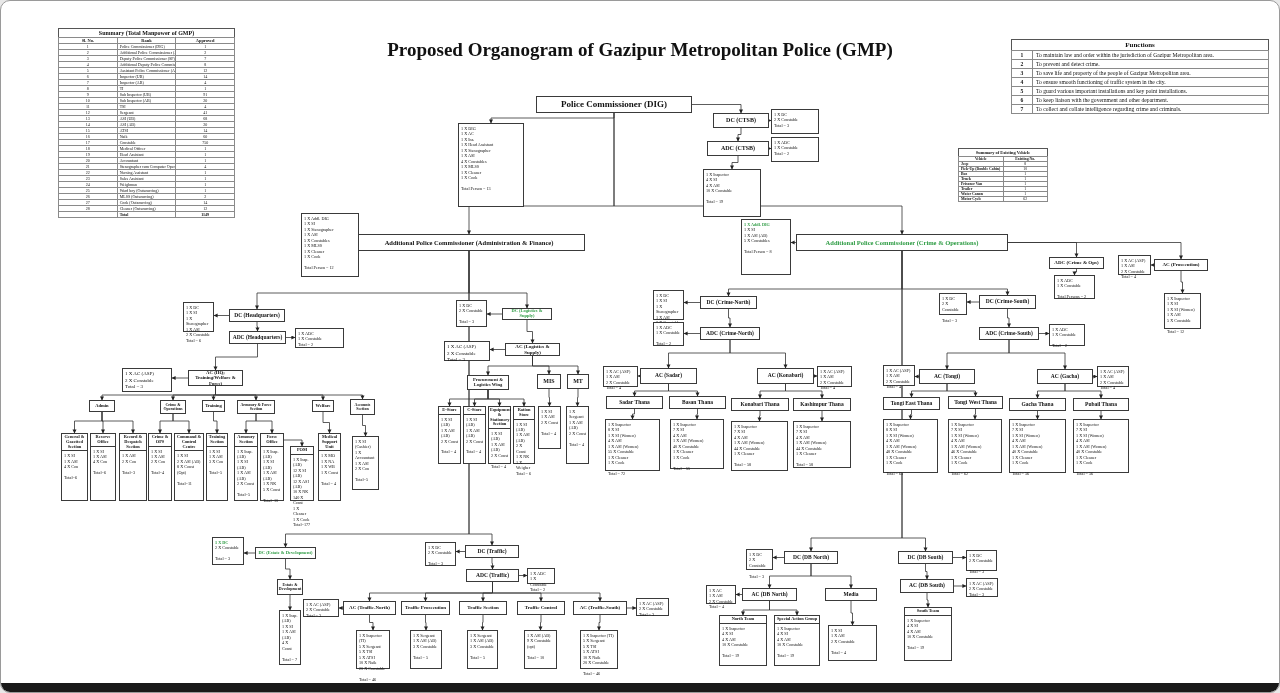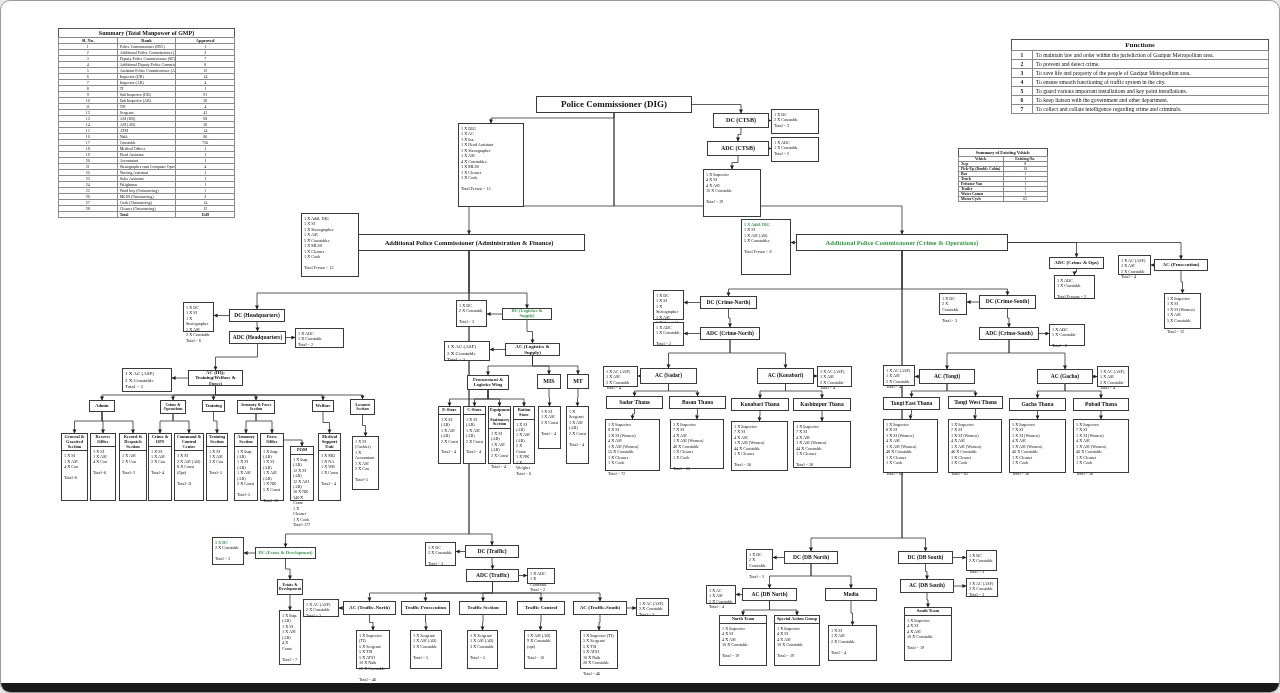--- a/index.html
+++ b/index.html
@@ -39,20 +39,21 @@
   .node.c{display:flex;flex-direction:column;padding:0;}
   .node .head{font-weight:bold;text-align:center;border-bottom:1px solid #3a3a3a;
               padding:1px;line-height:1.08;}
   .node .body{padding:2px;text-align:left;line-height:1.3;flex:1;}
   .green-line{color:var(--green,#2e9c44);font-weight:bold;}
 </style>
 </head>
 <body>
 
 <div class="frame">
+  <div id="page-title">Proposed Organogram of Gazipur Metropolitan Police (GMP)</div>
 
   <table class="mini-table" id="summary-table">
     <caption>Summary (Total Manpower of GMP)</caption>
     <thead>
         <tr>
       <th>Sl. No.</th>
       <th>Rank</th>
       <th>Approved</th>
     </tr>
       </thead>

